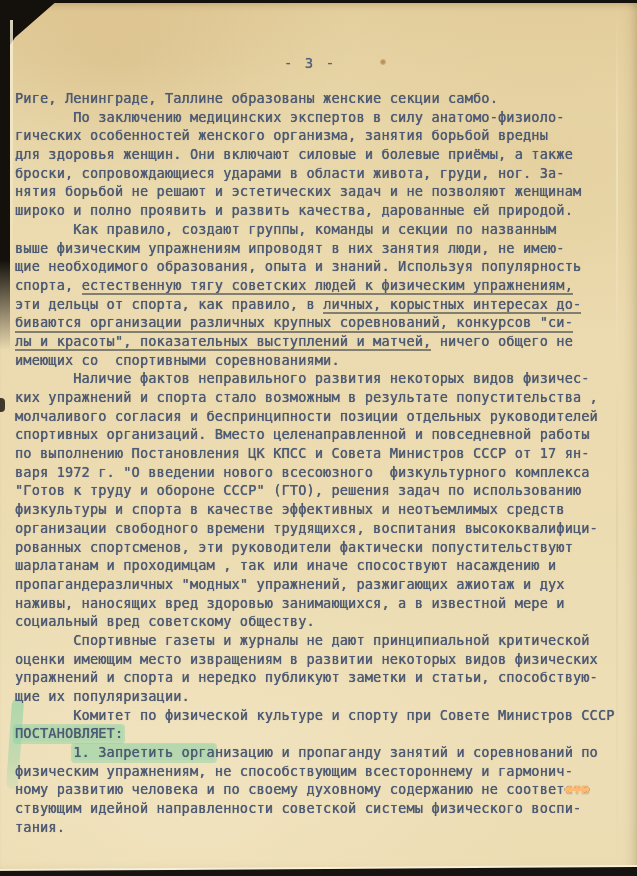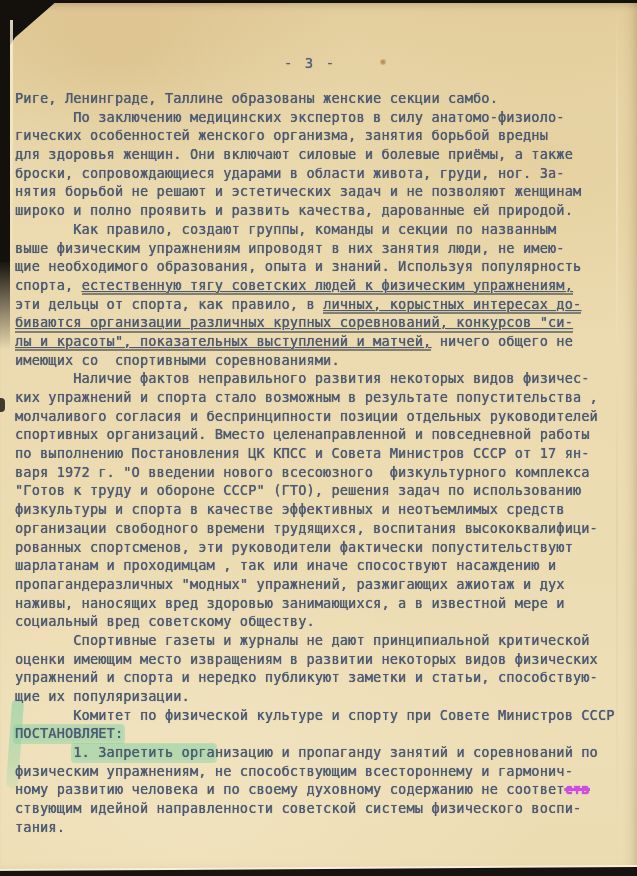--- a/index.html
+++ b/index.html
@@ -27,23 +27,23 @@
     color:#51607c;font-size:14px;letter-spacing:2px;
     text-shadow:0 0 0.8px rgba(81,96,124,0.8);
   }
   .text-block{
     position:absolute;left:15px;top:89px;width:600px;
     font-size:13.5px;line-height:18.7px;letter-spacing:0.2px;
     color:#4d5a74;white-space:pre;
     text-shadow:0 0 0.7px rgba(70,84,110,0.85),0.4px 0.4px 0.6px rgba(70,84,110,0.35);
   }
   .line{height:18.7px;}
-  .u{border-bottom:2px solid rgba(104,104,96,0.8);padding-bottom:0.5px;text-decoration:underline;}
+  .u{border-bottom:2px solid rgba(104,104,96,0.8);padding-bottom:0.5px;}
   .hl{background:rgba(133,209,163,0.55);box-shadow:0 1px 0 2px rgba(133,209,163,0.45);border-radius:2px;}
-  .st{font-weight:bold;color:#d946ef;text-decoration:line-through;text-decoration-thickness:3px;
+  .st{font-weight:bold;color:#fdba74;text-decoration:line-through;text-decoration-thickness:3px;
       text-shadow:0 0 1px rgba(50,60,85,0.9);}
   .margin-stroke{
     position:absolute;left:9px;top:699px;width:12px;height:90px;border-radius:8px;
     background:linear-gradient(180deg,rgba(134,208,162,0.6),rgba(134,208,162,0.38) 70%,rgba(134,208,162,0.15));
     transform:rotate(4deg);
   }
   .corner-tl{position:absolute;left:0;top:0;width:58px;height:48px;
     background:#14110d;
     clip-path:polygon(0 0,100% 0,26% 78%,14% 100%,0 100%);}
   .edge-left{position:absolute;left:0;top:30px;width:10px;height:320px;

